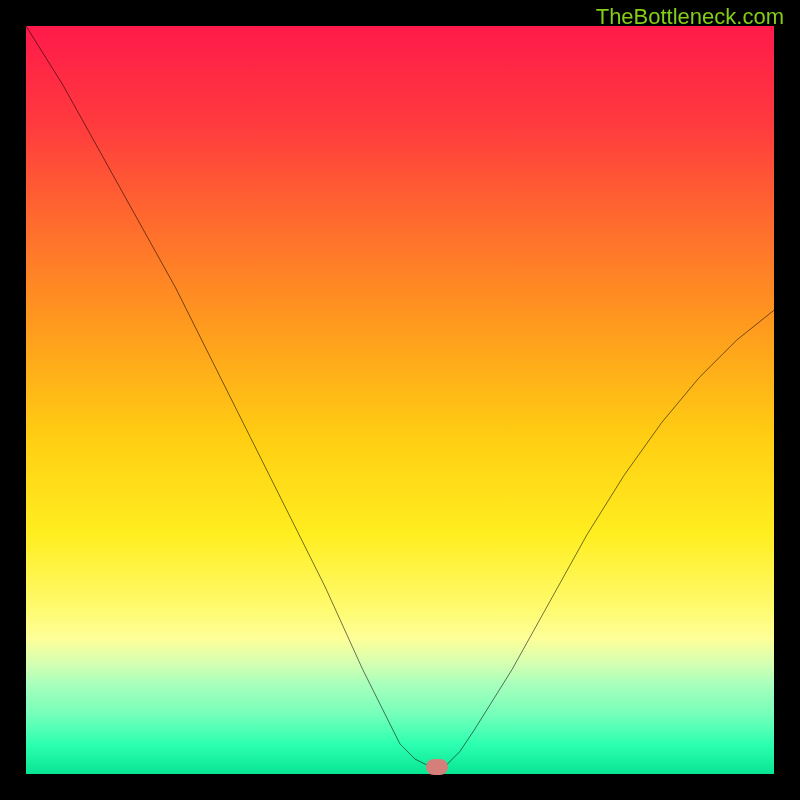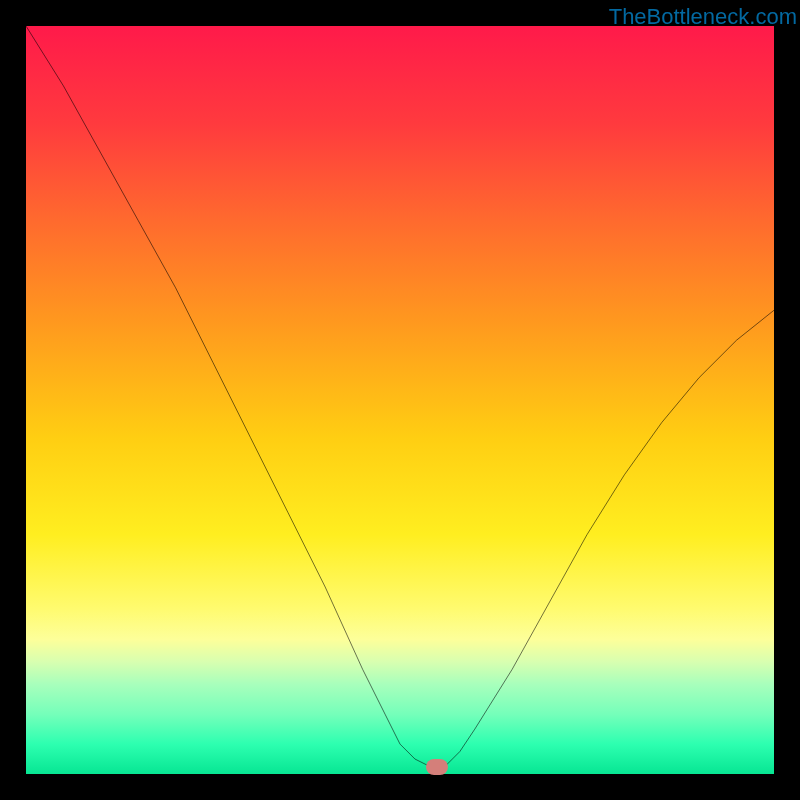--- a/index.html
+++ b/index.html
@@ -7,22 +7,22 @@
     padding: 0;
     width: 800px;
     height: 800px;
     background: #000;
     position: relative;
     font-family: Arial, Helvetica, sans-serif;
   }
   .watermark {
     position: absolute;
     top: 4px;
-    right: 3px;
-    color: #0369a1;
+    right: 16px;
+    color: #84cc16;
     font-size: 22px;
     z-index: 20;
     font-weight: normal;
   }
   .plot-area {
     position: absolute;
     left: 26px;
     top: 26px;
     width: 748px;
     height: 748px;

